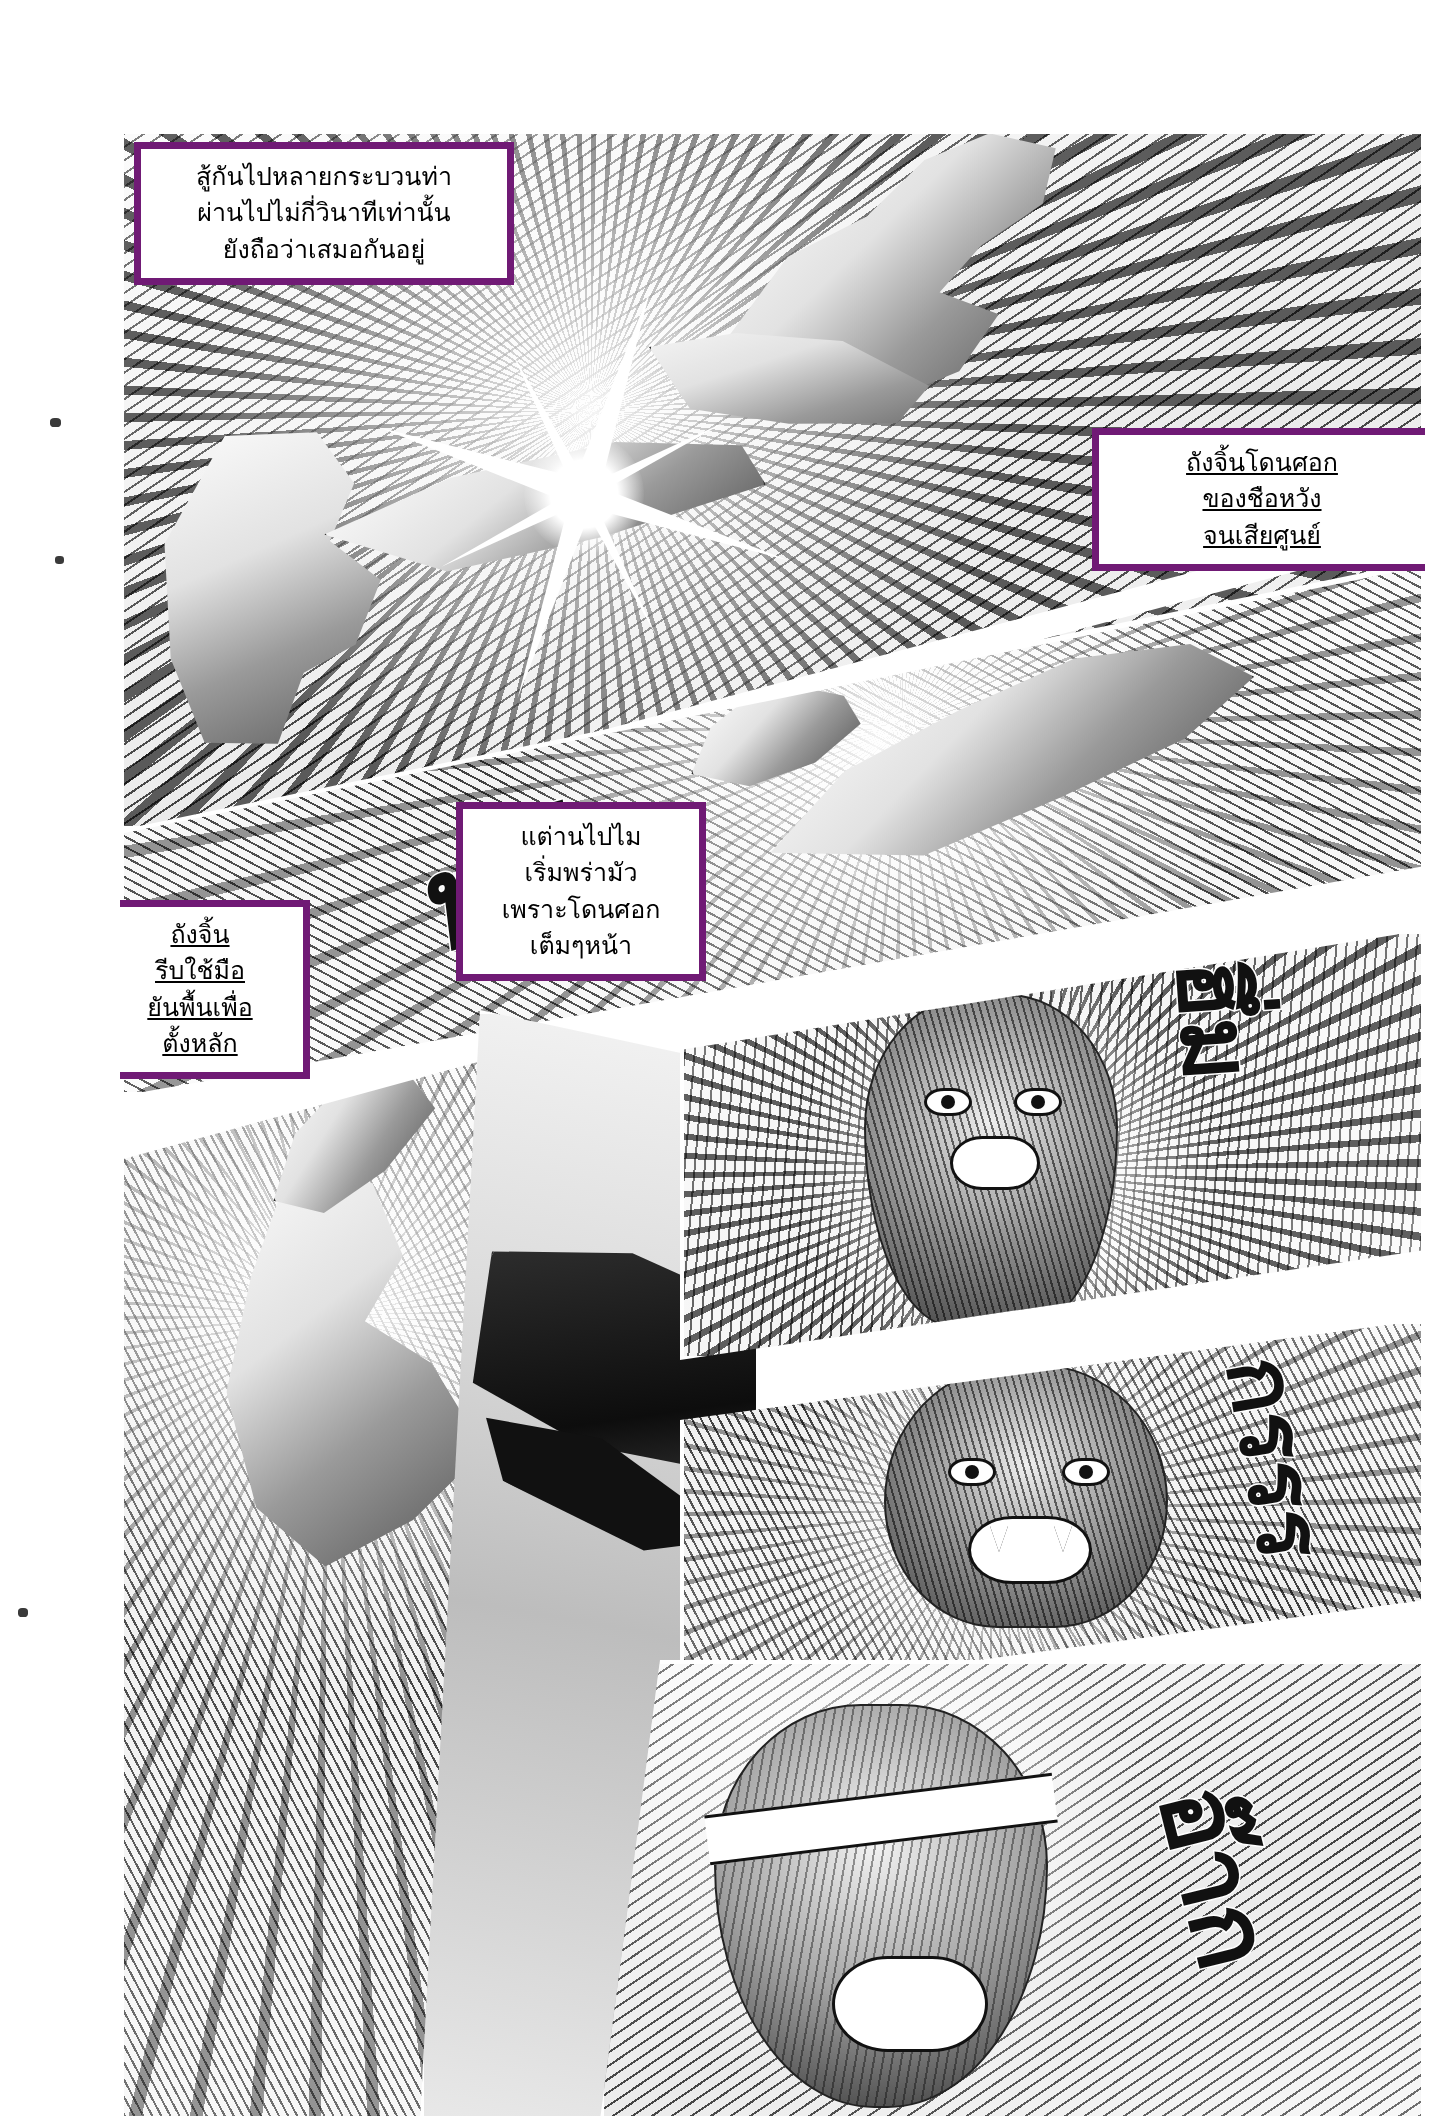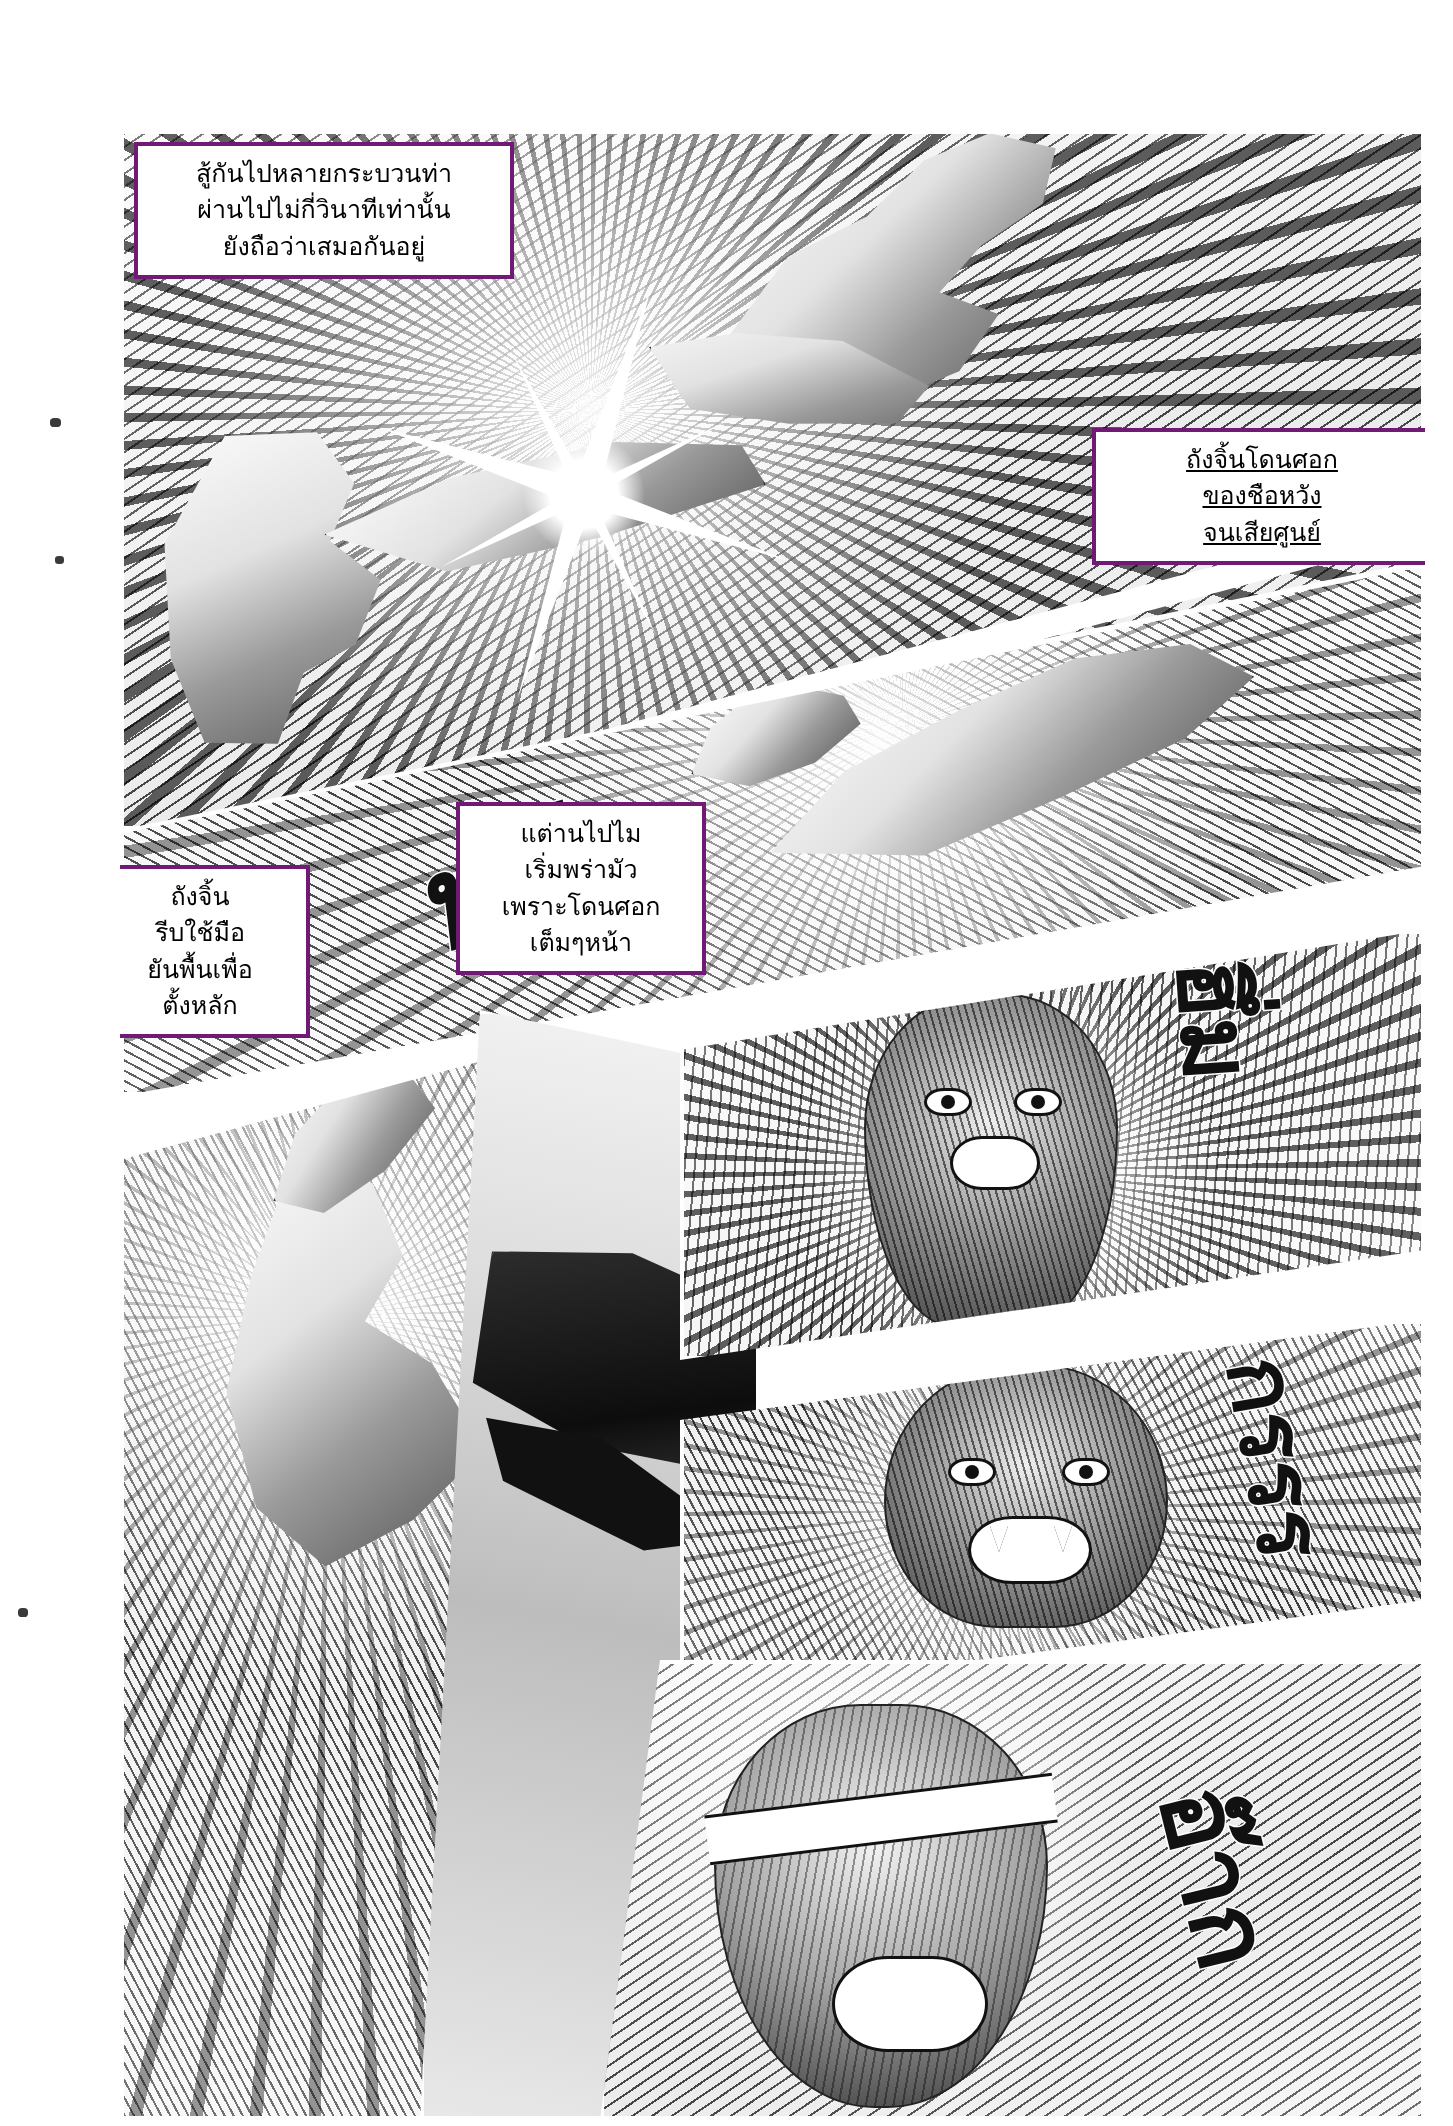--- a/index.html
+++ b/index.html
@@ -60,21 +60,21 @@
   .flash .s2{transform:translate(-50%,-50%) rotate(-27deg);}
   .flash .core{width:120px;height:120px;border-radius:50%;background:radial-gradient(circle,#fff 40%,rgba(255,255,255,0) 72%);clip-path:none;transform:translate(-50%,-50%);}
 
   
   .figure{position:absolute;background:
       linear-gradient(150deg,#ffffff 0%,#e2e2e2 38%,#9a9a9a 62%,#4a4a4a 100%);
       border:2px solid #2a2a2a;}
 
   
   .caption{
-    position:absolute;background:#ffffff;border:4px solid #701a75;
+    position:absolute;background:#ffffff;border:7px solid #701a75;
     padding:10px 14px;box-sizing:border-box;
     font-family:"DejaVu Sans",sans-serif;
     font-size:25px;line-height:1.45;color:#000;text-align:center;white-space:pre-line;
   }
 
   
   .sfx{position:absolute;color:#111;font-family:"DejaVu Sans",sans-serif;font-weight:bold;
        -webkit-text-stroke:3px #ffffff;paint-order:stroke fill;}
 
   
@@ -206,19 +206,19 @@
 
     <div class="caption" style="left:972px;top:298px;width:340px;text-decoration:underline;">ถังจิ้นโดนศอก
 ของชือหวัง
 จนเสียศูนย์</div>
 
     <div class="caption" style="left:336px;top:672px;width:250px;">แต่านไปไม
 เริ่มพร่ามัว
 เพราะโดนศอก
 เต็มๆหน้า</div>
 
-    <div class="caption" style="left:-30px;top:735px;width:220px;">ถังจิ้น
+    <div class="caption" style="left:-30px;top:770px;width:220px;text-decoration:underline;">ถังจิ้น
 รีบใช้มือ
 ยันพื้นเพื่อ
 ตั้งหลัก</div>
 
   </div>
 </div>
 
 </body></html>

